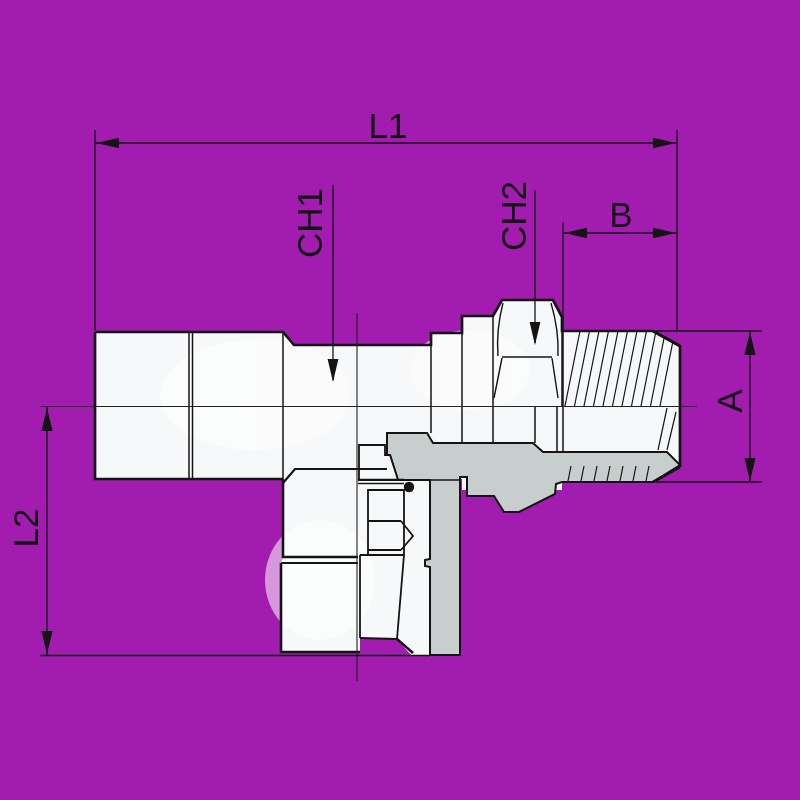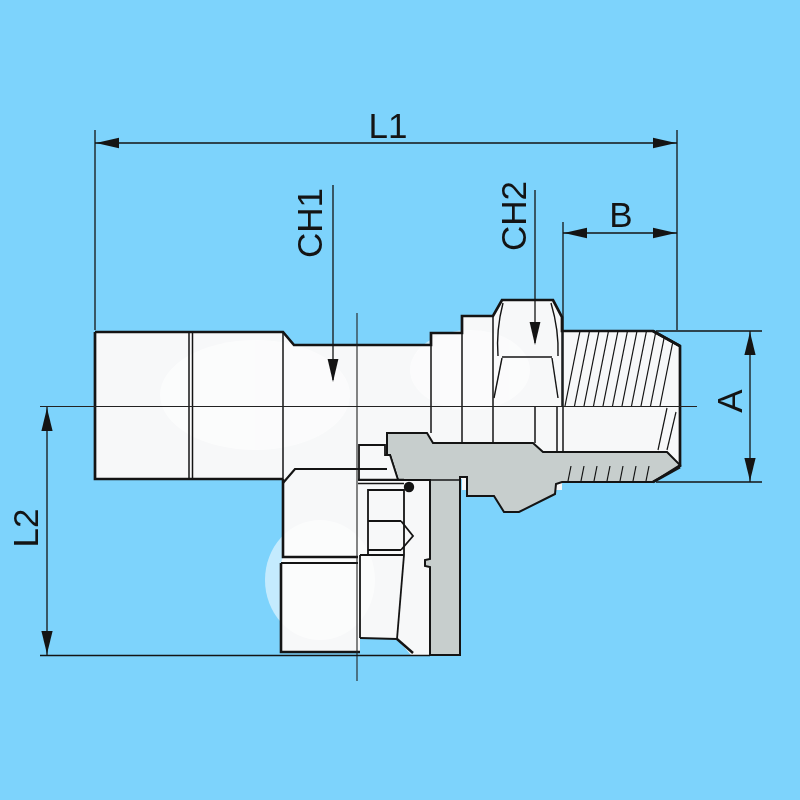--- a/index.html
+++ b/index.html
@@ -1,16 +1,16 @@
 <!DOCTYPE html>
 <html><head>
 <meta charset="utf-8">
 <style>
   html,body{margin:0;padding:0;background:#ffffff;}
-  #stage{position:relative;width:800px;height:800px;background:#7dd3fc;overflow:hidden;
+  #stage{position:relative;width:800px;height:800px;background:#a21caf;overflow:hidden;
          font-family:"Liberation Sans", sans-serif;}
   svg{display:block;}
   text{font-family:"Liberation Sans", sans-serif;font-size:35px;fill:#141414;}
 </style>
 </head>
 <body>
 
 <div id="stage">
 <svg width="800" height="800" viewBox="0 0 800 800">
   <defs>

